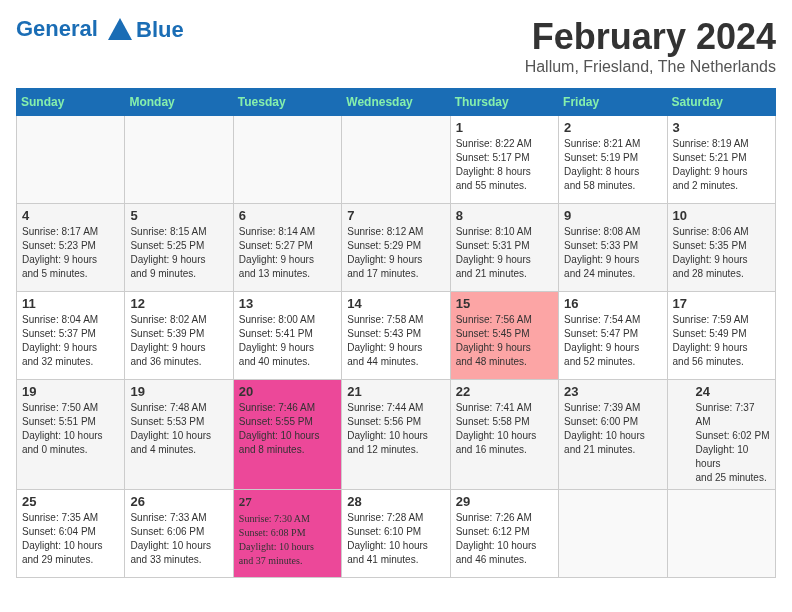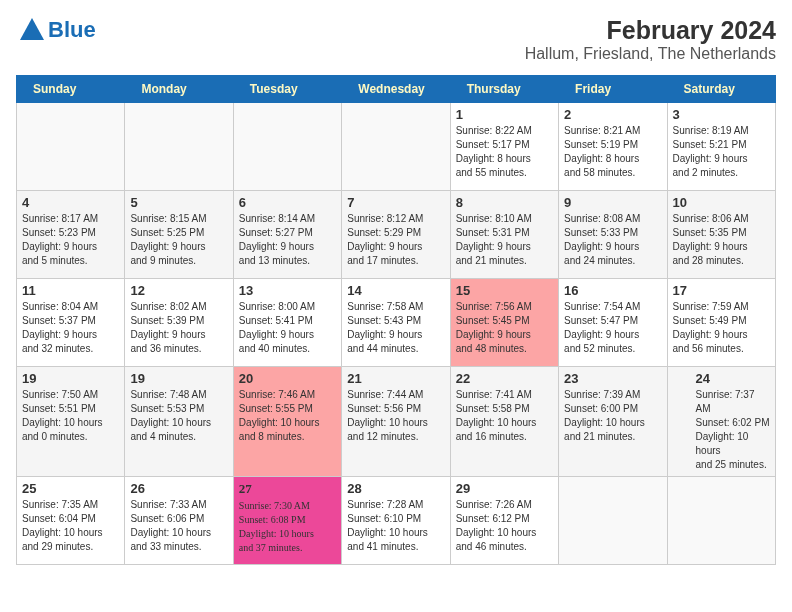--- a/index.html
+++ b/index.html
@@ -22,39 +22,39 @@
     }
     .logo-icon {
       width: 28px;
       height: 28px;
       margin-left: 4px;
     }
     .title-block {
       text-align: right;
     }
     .month-title {
-      font-size: 25px;
+      font-size: 36px;
       font-weight: bold;
       color: #333;
     }
     .location {
       font-size: 16px;
       color: #555;
     }
     table {
       width: 100%;
       border-collapse: collapse;
       table-layout: fixed;
     }
     thead th {
       background: #1a6db5;
-      color: #fef9c3;
+      color: #86efac;
       font-size: 12px;
       font-weight: bold;
-      padding: 6px 16px;
+      padding: 6px 4px;
       text-align: left;
       border: 1px solid #1a6db5;
     }
     td {
       border: 1px solid #ccc;
       vertical-align: top;
       padding: 4px 5px;
       font-size: 10px;
       color: #333;
       height: 88px;
@@ -83,20 +83,21 @@
     thead tr th { background: #1a6db5; }
   </style>
 </head>
 <body>
 
 <div class="header">
   <div class="logo">
     <div>
       <div style="display:flex;align-items:center;">
         <div style="font-size:22px;font-weight:bold;color:#333;line-height:1.1;">
+          <span style="color:#1a6db5;">General</span>
           <svg class="logo-icon" viewBox="0 0 28 28" style="display:inline-block;vertical-align:middle;margin-left:2px;">
             <polygon points="14,2 26,24 2,24" fill="#1a6db5"></polygon>
           </svg>
         </div>
         <div style="font-size:22px;font-weight:bold;color:#1a6db5;margin-left:2px;">Blue</div>
       </div>
     </div>
   </div>
   <div class="title-block">
     <div class="month-title">February 2024</div>
@@ -254,21 +255,21 @@
 Daylight: 10 hours
 and 0 minutes.</div>
         </td>
         <td style="background: rgb(245, 245, 245);">
           <span class="day-num">19</span>
           <div class="day-info" style="white-space: pre-line;">Sunrise: 7:48 AM
 Sunset: 5:53 PM
 Daylight: 10 hours
 and 4 minutes.</div>
         </td>
-        <td style="background: #fca5a5;">
+        <td style="background: #ec4899;">
           <span class="day-num">20</span>
           <div class="day-info" style="white-space: pre-line;">Sunrise: 7:46 AM
 Sunset: 5:55 PM
 Daylight: 10 hours
 and 8 minutes.</div>
         </td>
         <td style="background: rgb(245, 245, 245);">
           <span class="day-num">21</span>
           <div class="day-info" style="white-space: pre-line;">Sunrise: 7:44 AM
 Sunset: 5:56 PM

